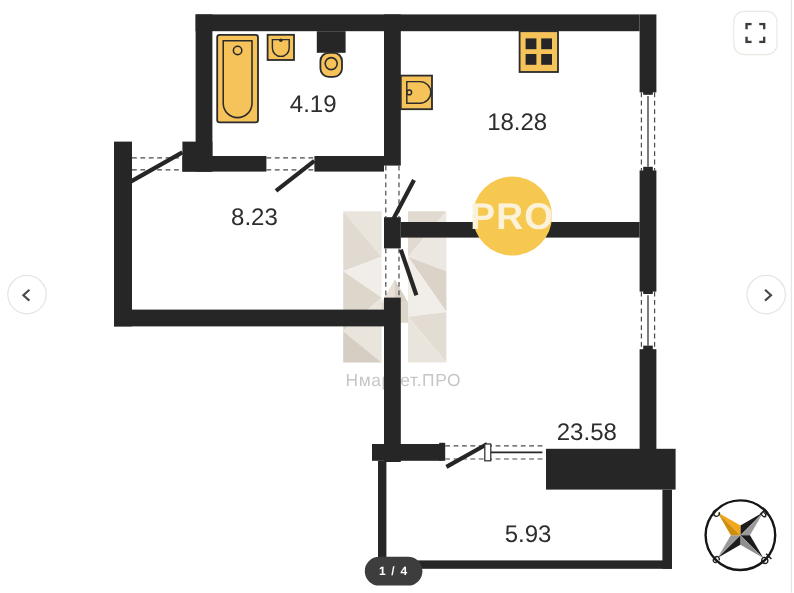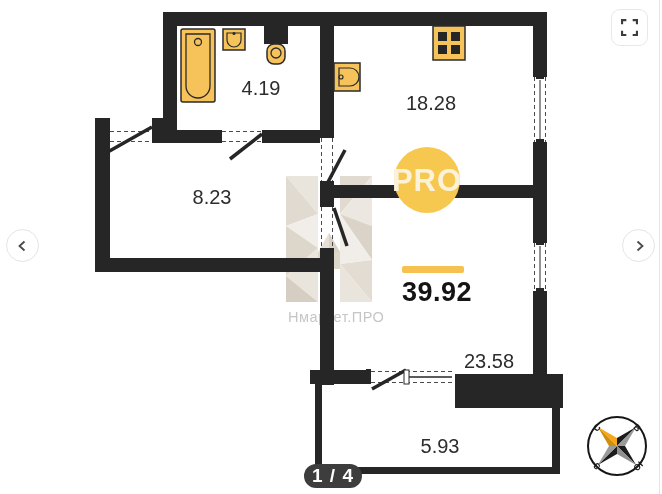--- a/index.html
+++ b/index.html
@@ -20,21 +20,21 @@
   .fullscreen-btn{position:absolute;left:611px;top:9px;width:37px;height:37px;background:#fff;
     border:1px solid #ebe8e3;border-radius:9px;display:flex;align-items:center;justify-content:center;
     cursor:pointer;box-sizing:border-box;}
   .nav-btn{position:absolute;width:33px;height:33px;border-radius:50%;background:#fff;
     border:1px solid #e7e4df;display:flex;align-items:center;justify-content:center;cursor:pointer;
     box-sizing:border-box;}
   .nav-prev{left:6px;top:229px;}
   .nav-next{left:622px;top:229px;}
 
   .page-pill{position:absolute;left:304px;top:464px;min-width:48px;height:24px;background:#3d3d3d;
-    border-radius:12px;color:#fff;font-size:19px;font-weight:700;display:flex;align-items:center;
+    border-radius:12px;color:#fff;font-size:10px;font-weight:700;display:flex;align-items:center;
     justify-content:center;letter-spacing:1px;padding:0 8px;box-sizing:border-box;}
 
   .compass{position:absolute;left:586px;top:415px;}
 </style>
 </head>
 <body>
 
 <div class="stage">
 
   <svg class="plan-svg" width="662" height="494" viewBox="0 0 662 494">
@@ -157,28 +157,24 @@
     </g>
 
     <g>
       <circle cx="427" cy="180" r="33" fill="#f6c84f"></circle>
       <text x="427" y="191" text-anchor="middle" font-size="31" font-weight="bold" fill="#fbf2d9" letter-spacing="1">PRO</text>
     </g>
   </svg>
 
   <div class="area-label" style="left:261px;top:88px">4.19</div>
   <div class="area-label" style="left:431px;top:103px">18.28</div>
-  <div class="area-label" style="left:212px;top:197px">8.23</div>
+  <div class="area-label" style="left:212px;top:182px">8.23</div>
   <div class="area-label" style="left:489px;top:361px">23.58</div>
   <div class="area-label" style="left:440px;top:446px">5.93</div>
 
-  <div class="total-block">
-    <div class="total-bar"></div>
-    <div class="total-value">39.92</div>
-  </div>
 
   <div class="fullscreen-btn">
     <svg width="17" height="17" viewBox="0 0 16 16">
       <path d="M1,5 V1 H5 M11,1 H15 V5 M15,11 V15 H11 M5,15 H1 V11" fill="none" stroke="#3c3c3c" stroke-width="2"></path>
     </svg>
   </div>
 
   <div class="nav-btn nav-prev">
     <svg width="16" height="16" viewBox="0 0 16 16">
       <polyline points="9.5,3.5 4.5,8 9.5,12.5" fill="none" stroke="#4a4a4a" stroke-width="1.8"></polyline>

